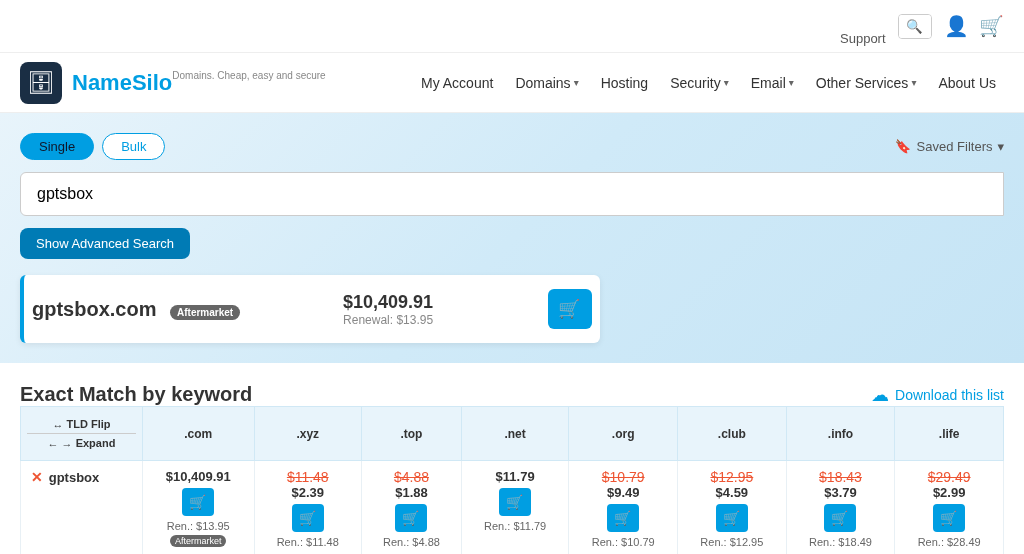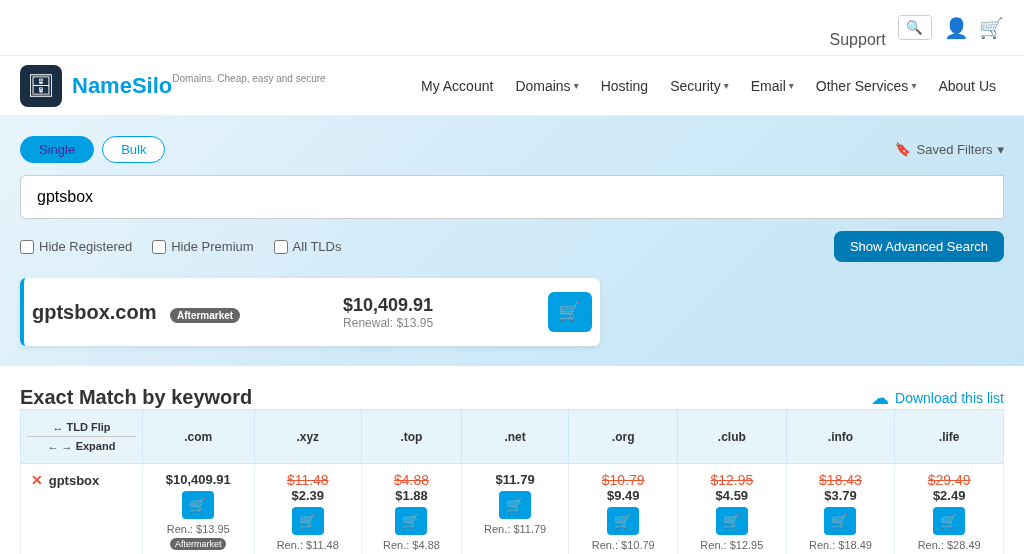--- a/index.html
+++ b/index.html
@@ -8,21 +8,21 @@
     
     .header-top {
       background: #fff;
       padding: 6px 20px;
       display: flex;
       justify-content: flex-end;
       align-items: center;
       gap: 12px;
       border-bottom: 1px solid #eee;
     }
-    .header-top .support-link { color: #555; font-size: 16px; text-decoration: none; margin-top: 25px; }
+    .header-top .support-link { color: #555; font-size: 13px; text-decoration: none; margin-top: 25px; }
     .search-bar-top {
       display: flex;
       align-items: center;
       border: 1px solid #ccc;
       border-radius: 4px;
       overflow: hidden;
       background: #fff;
     }
     .search-bar-top input {
       border: none;
@@ -90,21 +90,21 @@
       padding: 5px 18px;
       border-radius: 20px;
       border: 1px solid #009ee2;
       cursor: pointer;
       font-size: 13px;
       background: #fff;
       color: #009ee2;
     }
     .tab-btn.active {
       background: #009ee2;
-      color: #4c1d95;
+      color: #0f172a;
     }
     .saved-filters-btn {
       display: flex; align-items: center; gap: 5px;
       background: none; border: none; cursor: pointer;
       color: #555; font-size: 13px;
     }
 
     .search-row { display: flex; gap: 0; margin-bottom: 12px; }
     .search-input-main {
       flex: 1;
@@ -303,34 +303,20 @@
         <span>Saved Filters</span>
         <span>▾</span>
       </button>
     </div>
 
     <div class="search-row">
       <input class="search-input-main" type="text" value="gptsbox" style="">
     </div>
 
     <div class="filter-row">
-      <div class="filter-row-left">
-        <label class="filter-checkbox">
-          <input type="checkbox" style="">
-          <span>Hide Registered</span>
-        </label>
-        <label class="filter-checkbox">
-          <input type="checkbox" style="">
-          <span>Hide Premium</span>
-        </label>
-        <label class="filter-checkbox">
-          <input type="checkbox" style="">
-          <span>All TLDs</span>
-        </label>
-      </div>
       <button class="advanced-search-btn">Show Advanced Search</button>
     </div>
 
     <div class="featured-domain">
       <div>
         <span class="domain-name-featured">
           <span>gptsbox</span><span>.com</span>
           <span class="aftermarket-badge">Aftermarket</span>
         </span>
       </div>
@@ -411,20 +397,20 @@
             <div class="price-renewal">Ren.: $12.95</div>
           </td>
           <td>
             <div class="price-strikethrough">$18.43</div>
             <div class="price-main">$3.79</div>
             <button class="cart-btn-sm">🛒</button>
             <div class="price-renewal">Ren.: $18.49</div>
           </td>
           <td>
             <div class="price-strikethrough">$29.49</div>
-            <div class="price-main">$2.49</div>
+            <div class="price-main">$2.99</div>
             <button class="cart-btn-sm">🛒</button>
             <div class="price-renewal">Ren.: $28.49</div>
           </td>
         </tr>
       </tbody>
   </table>
 </div>
 
 </body></html>

